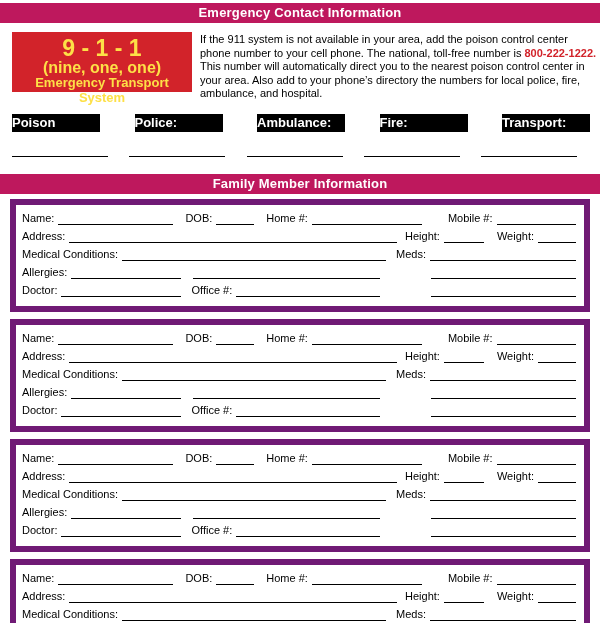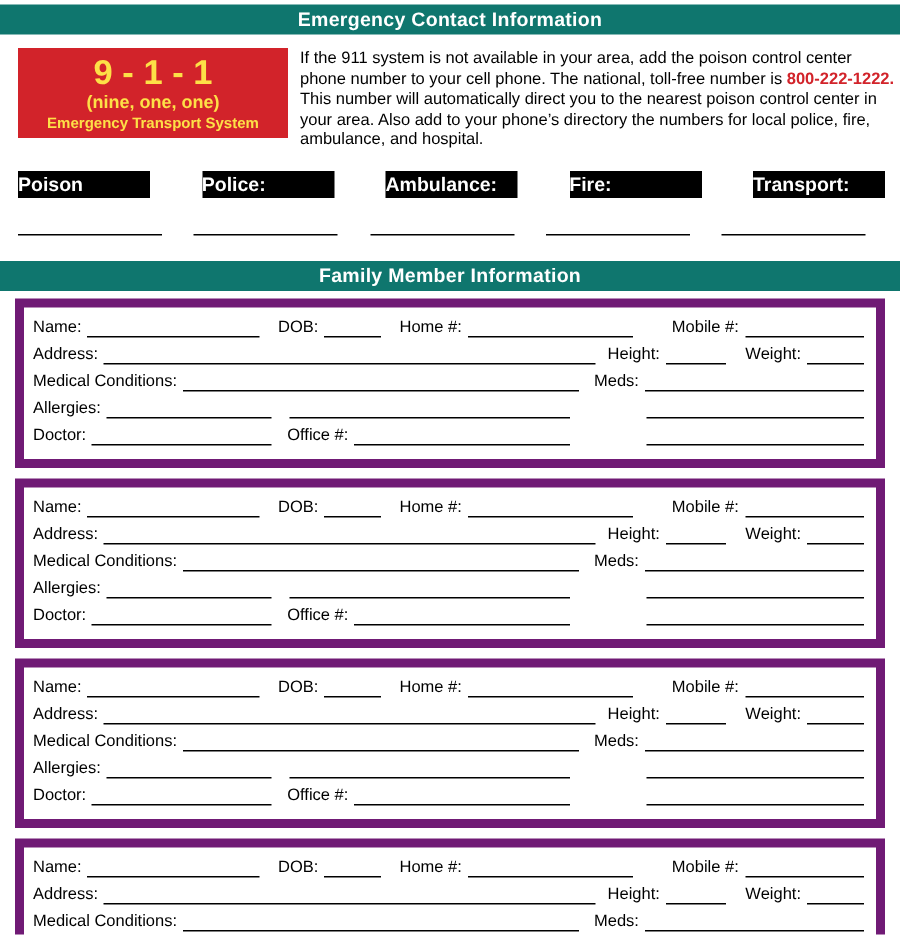--- a/index.html
+++ b/index.html
@@ -1,28 +1,28 @@
 <!DOCTYPE html>
 <html><head>
 <meta charset="utf-8">
 <style>
   * { margin:0; padding:0; box-sizing:border-box; }
   html,body { width:600px; height:623px; background:#fff; overflow:hidden;
               font-family:"Liberation Sans","DejaVu Sans",sans-serif; color:#000; }
 
-  .black-bar { background:#0f766e; color:#fff; height:20px; line-height:20px;
+  .black-bar { background:#be185d; color:#fff; height:20px; line-height:20px;
                text-align:center; font-weight:bold; font-size:13px; letter-spacing:.2px; }
   .top-bar { margin-top:3px; }
 
   .intro { display:flex; margin:9px 3px 0 12px; }
   .red-box { width:180px; height:60px; flex-shrink:0; background:#d2232a; color:#fde047;
              text-align:center; padding-top:3px; margin-right:8px; }
   .red-number { font-size:23px; font-weight:bold; line-height:26px; }
-  .red-phonetic { font-size:12px; font-weight:bold; line-height:14px; }
-  .red-subtitle { font-size:10px; font-weight:bold; line-height:15px; }
+  .red-phonetic { font-size:16px; font-weight:bold; line-height:14px; }
+  .red-subtitle { font-size:13px; font-weight:bold; line-height:15px; }
   .intro-text { font-size:11px; line-height:13.6px; padding-top:1px; }
   .phone-red { font-weight:bold; color:#d2232a; }
 
   .contacts-row { display:flex; justify-content:space-between; margin:13px 10px 0 12px; }
   .contact-box { width:88px; height:18px; background:#000; color:#fff; text-align:left;
                  font-size:13px; font-weight:bold; line-height:18px; }
   .blanks-row { display:flex; justify-content:space-between; margin:24px 10px 0 12px; height:2px; }
   .blank-cell { width:109px; }
   .blank-line { display:block; width:96px; border-bottom:1.5px solid #000; height:1px; }
 

